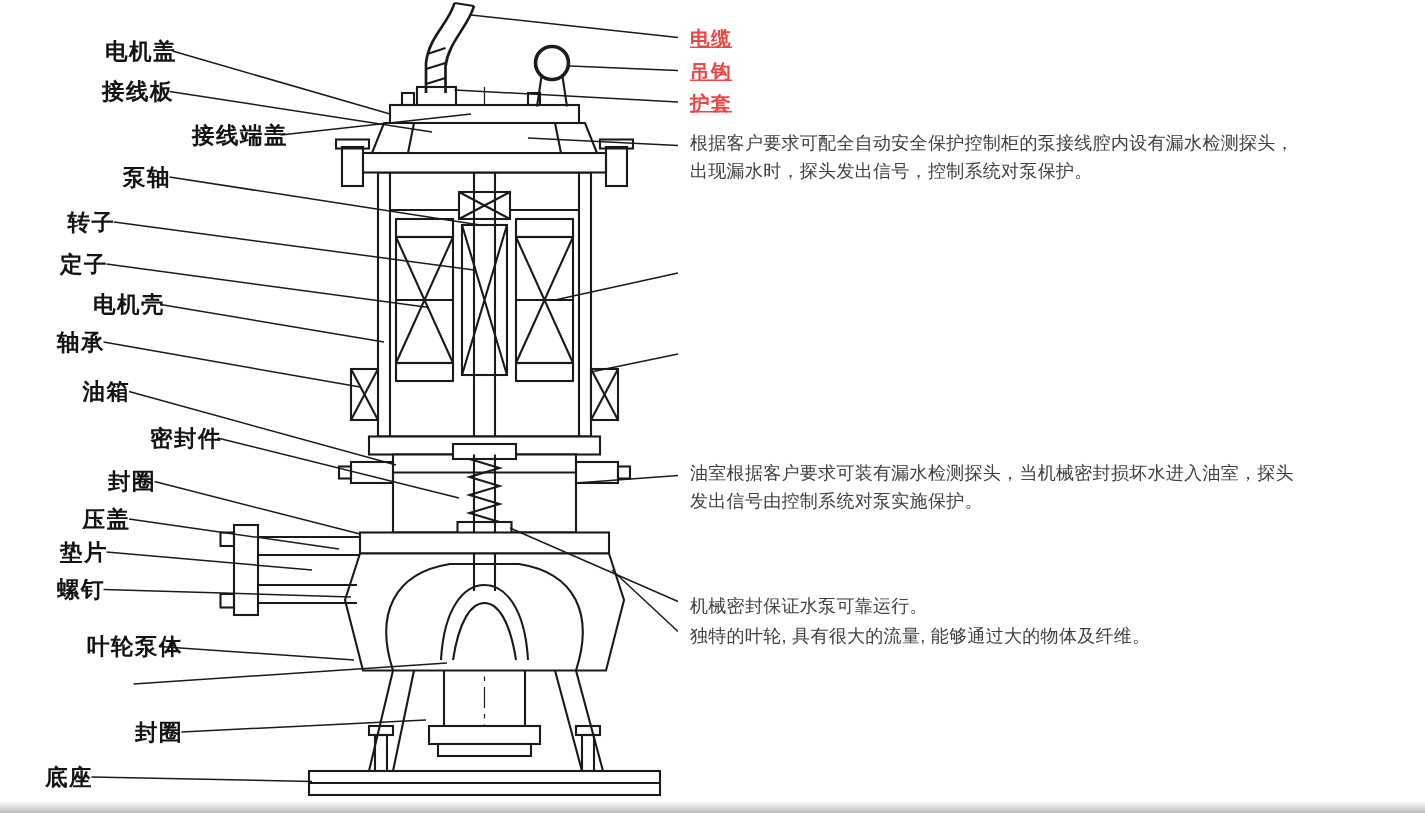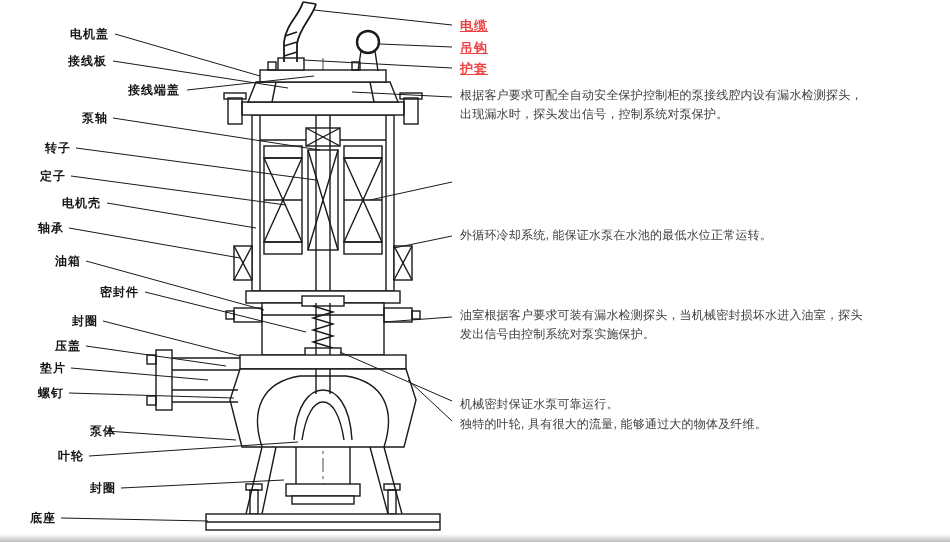--- a/index.html
+++ b/index.html
@@ -8,21 +8,21 @@
     font-family:"Liberation Sans","DejaVu Sans",sans-serif;
     background:#9a9a9a;
     display:flex; align-items:flex-start; justify-content:flex-start;
   }
   .canvas {
     position:relative; width:950px; height:542px;
     background:#ffffff; overflow:hidden;
   }
   svg.drawing { position:absolute; left:0; top:0; }
   .lbl {
-    position:absolute; font-size:12px; font-weight:600; color:#141414;
+    position:absolute; font-size:15px; font-weight:600; color:#141414;
     white-space:nowrap; letter-spacing:1px; line-height:15px;
   }
   .rlbl {
     position:absolute; font-size:13px; font-weight:600; color:#ef4444;
     white-space:nowrap; letter-spacing:1px; line-height:15px;text-decoration:underline;
   }
   .note {
     position:absolute; font-size:12px; font-weight:500; color:#404040;
     white-space:nowrap; line-height:19px; letter-spacing:0.2px;
   }
@@ -221,36 +221,35 @@
   <div class="lbl" style="left:40px;  top:169px">定子</div>
   <div class="lbl" style="left:62px;  top:196px">电机壳</div>
   <div class="lbl" style="left:38px;  top:221px">轴承</div>
   <div class="lbl" style="left:55px;  top:254px">油箱</div>
   <div class="lbl" style="left:100px; top:285px">密封件</div>
   <div class="lbl" style="left:72px;  top:314px">封圈</div>
   <div class="lbl" style="left:55px;  top:339px">压盖</div>
   <div class="lbl" style="left:40px;  top:361px">垫片</div>
   <div class="lbl" style="left:38px;  top:386px">螺钉</div>
   <div class="lbl" style="left:90px;  top:424px">泵体</div>
-  <div class="lbl" style="left:58px;  top:449px">叶轮</div>
+  <div class="lbl" style="left:58px;  top:424px">叶轮</div>
   <div class="lbl" style="left:90px;  top:481px">封圈</div>
   <div class="lbl" style="left:30px;  top:511px">底座</div>
 
   <div class="rlbl" style="left:460px; top:18px">电缆</div>
   <div class="rlbl" style="left:460px; top:40px">吊钩</div>
   <div class="rlbl" style="left:460px; top:61px">护套</div>
 
   <div class="note" style="left:460px; top:86px">
     <div>根据客户要求可配全自动安全保护控制柜的泵接线腔内设有漏水检测探头，</div>
     <div>出现漏水时，探头发出信号，控制系统对泵保护。</div>
   </div>
 
 
   <div class="note" style="left:460px; top:226px">
-    <div>外循环冷却系统, 能保证水泵在水池的最低水位正常运转。</div>
   </div>
 
   <div class="note" style="left:460px; top:306px">
     <div>油室根据客户要求可装有漏水检测探头，当机械密封损坏水进入油室，探头</div>
     <div>发出信号由控制系统对泵实施保护。</div>
   </div>
 
   <div class="note" style="left:460px; top:415px">独特的叶轮, 具有很大的流量, 能够通过大的物体及纤维。</div>
   <div class="note" style="left:460px; top:395px">机械密封保证水泵可靠运行。</div>
 

